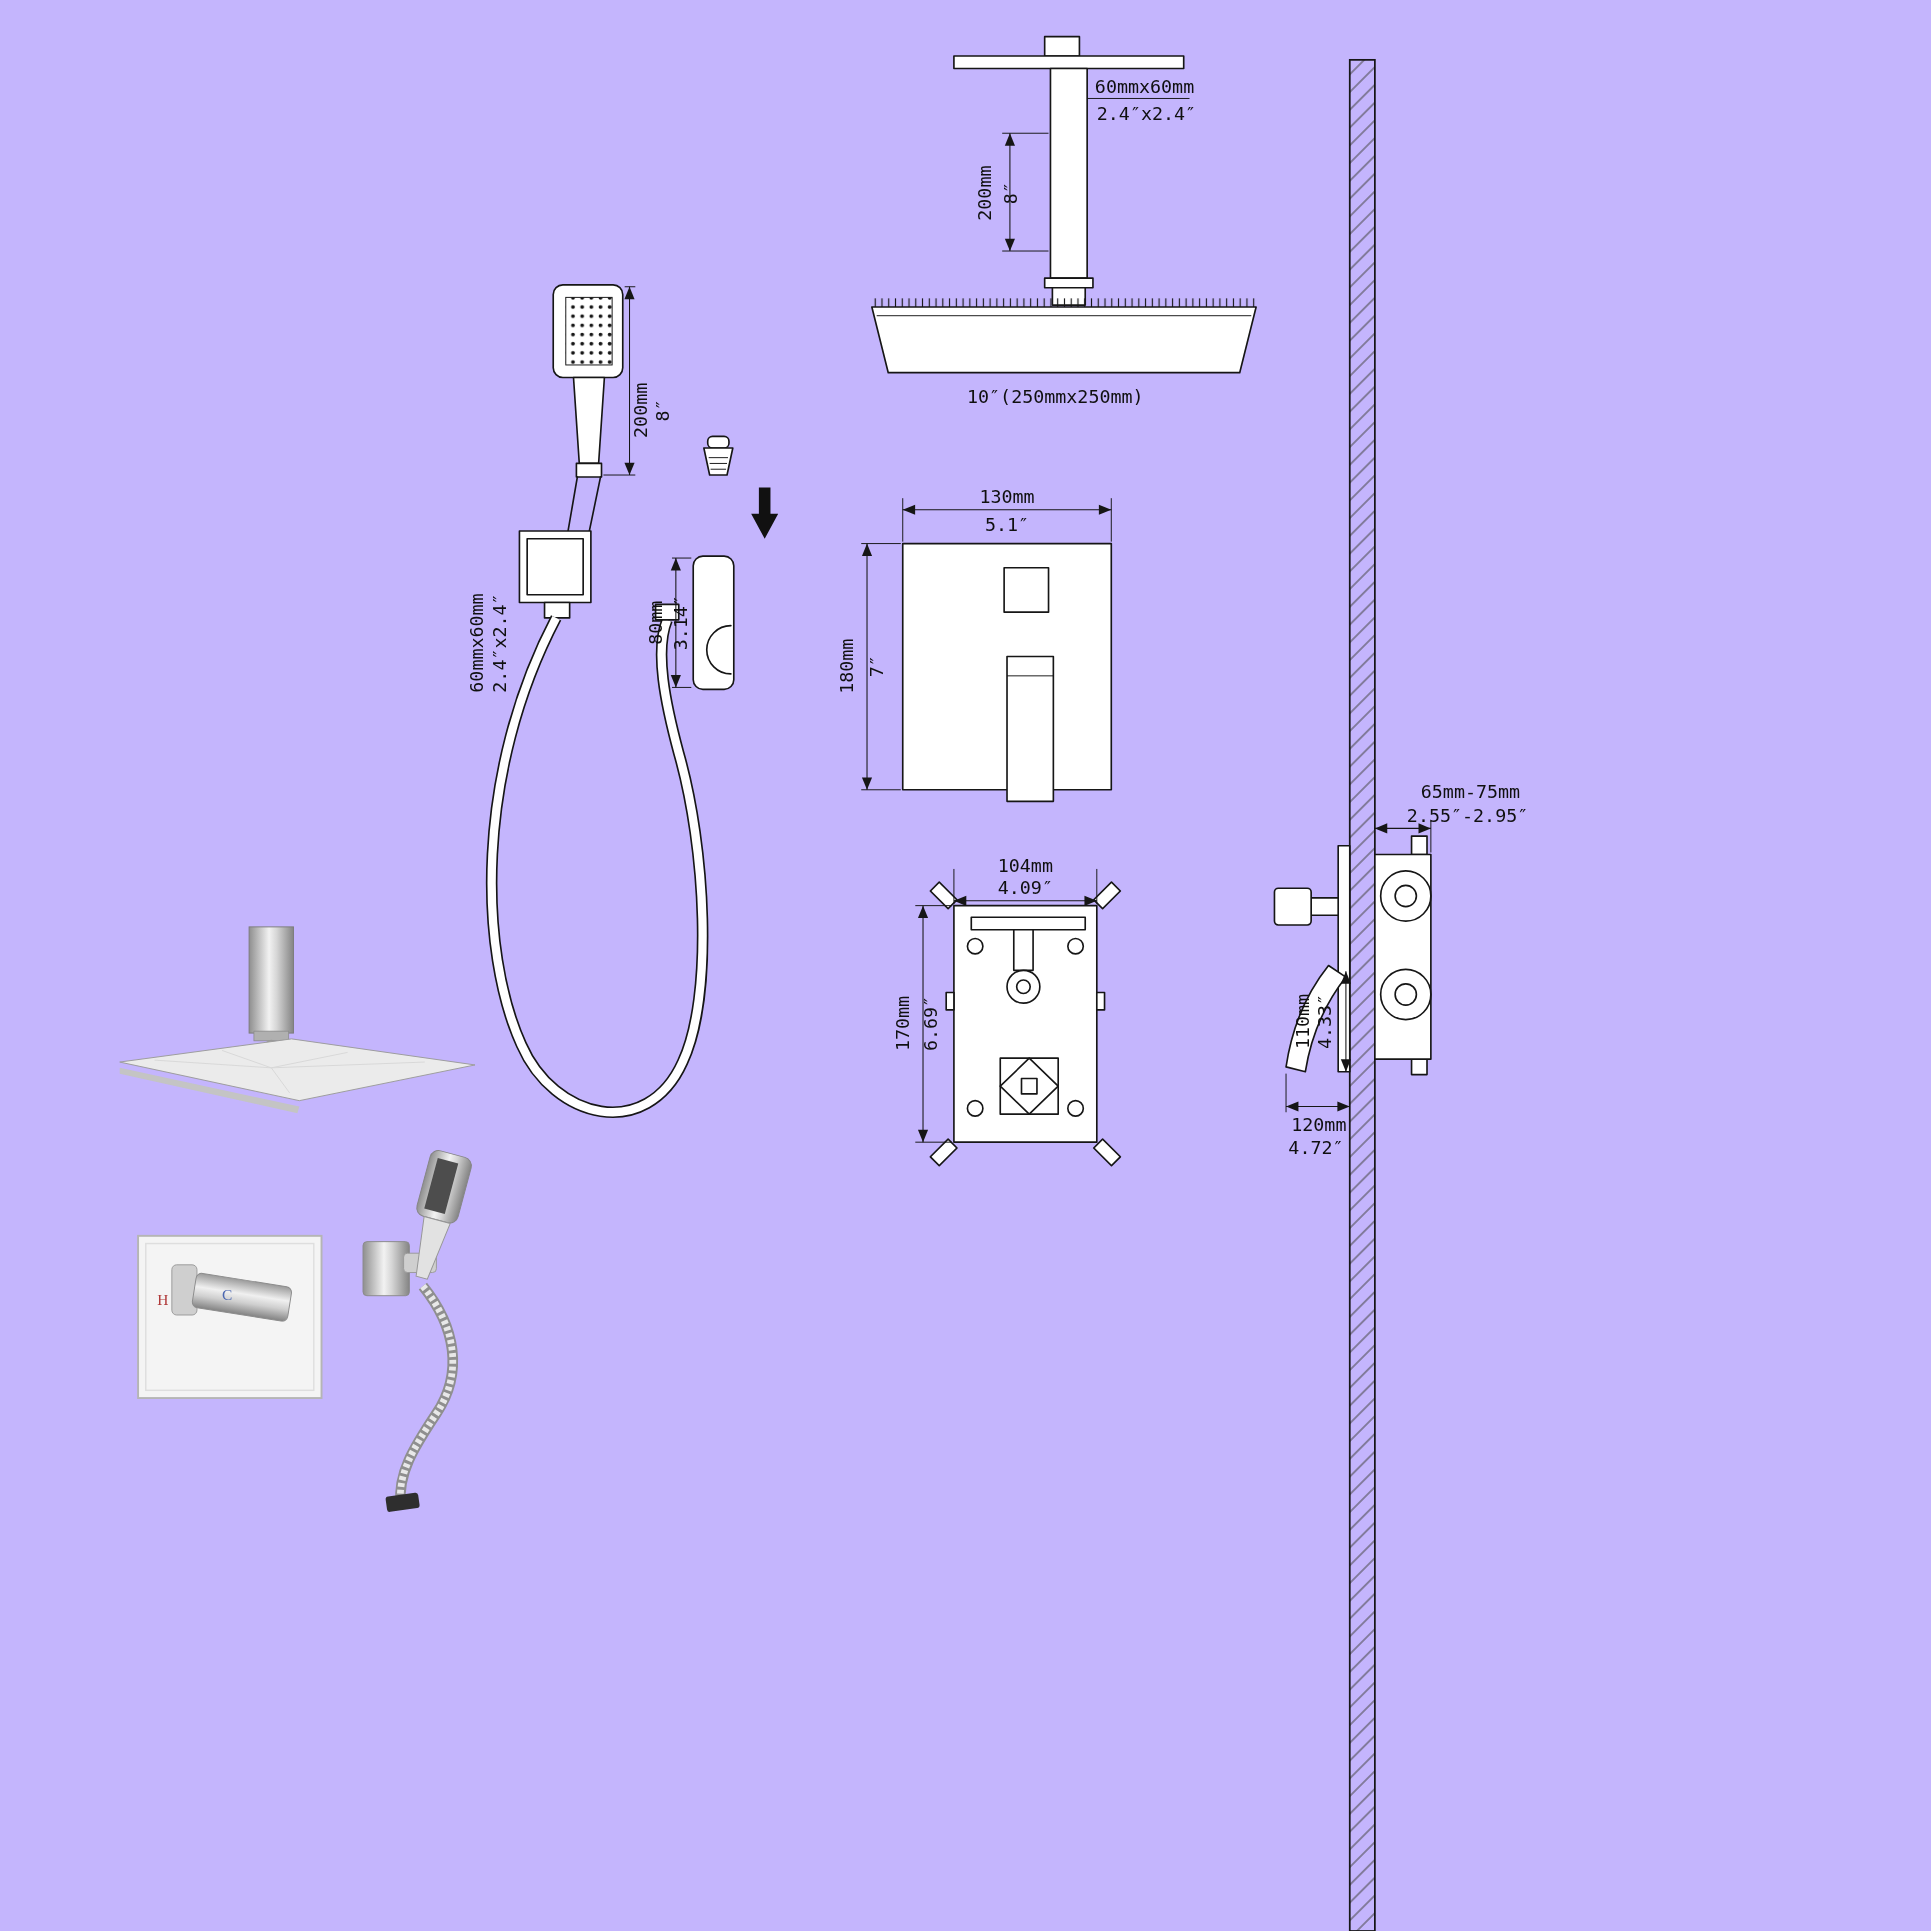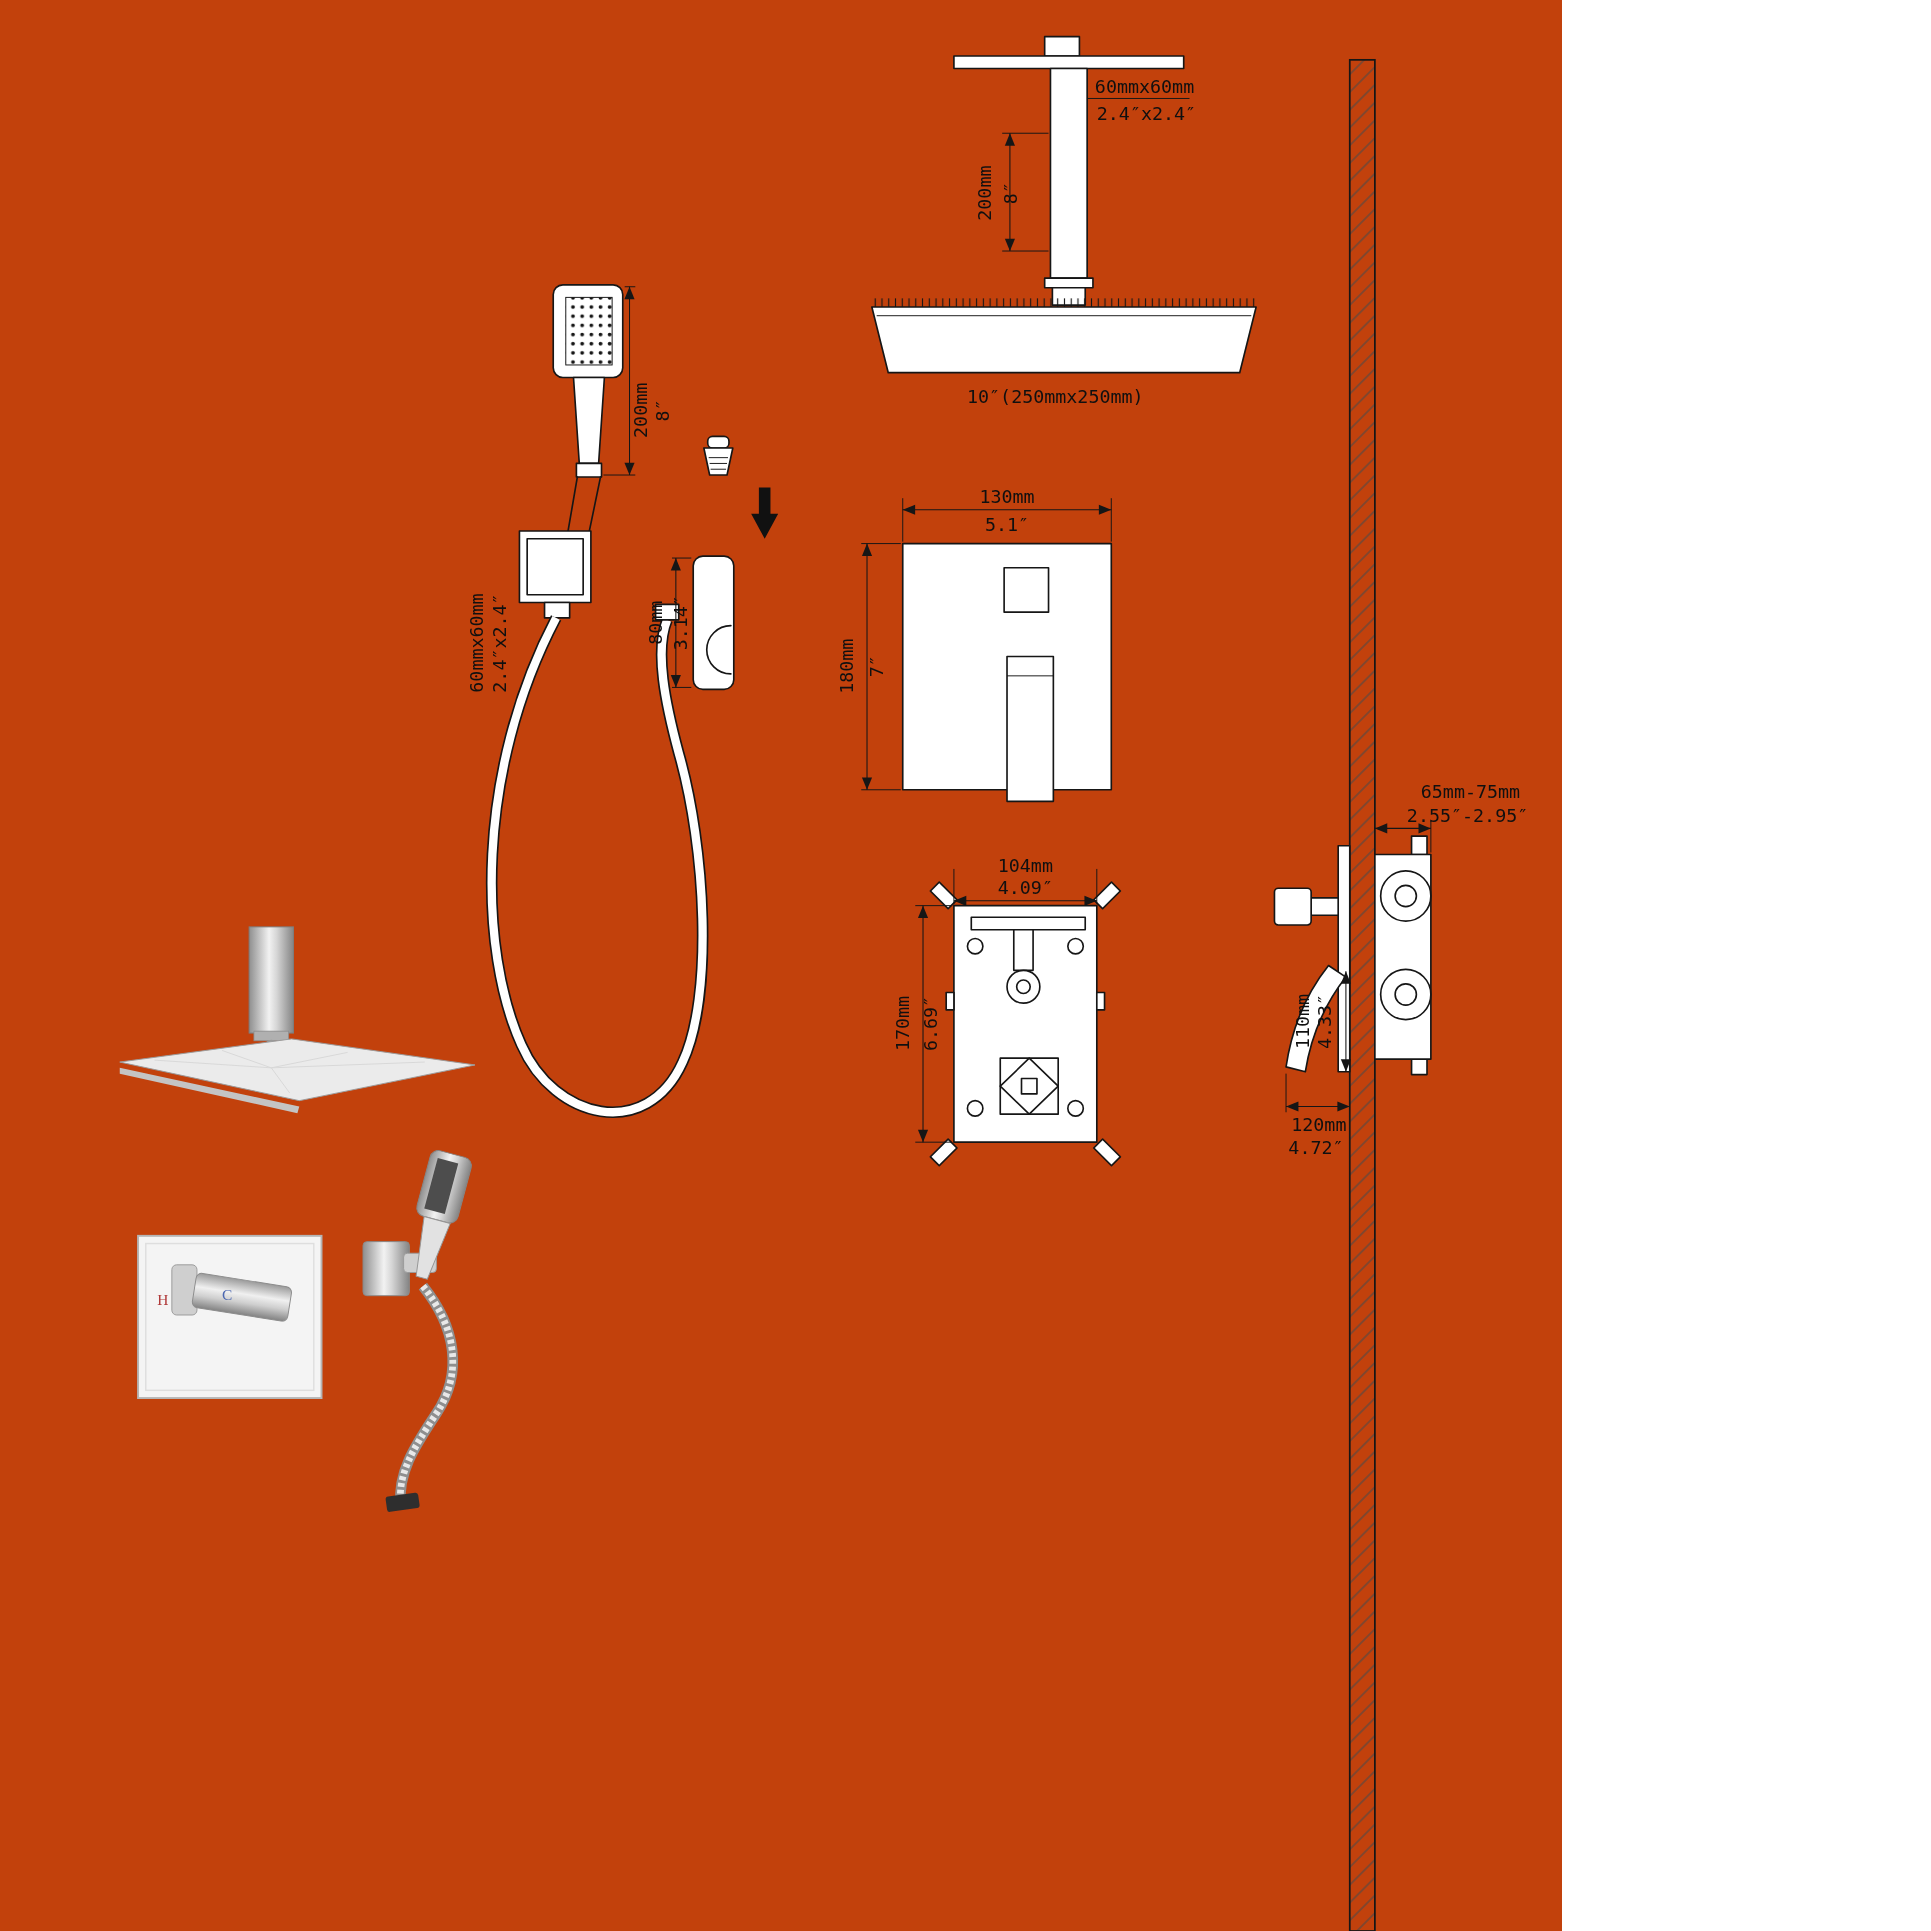--- a/index.html
+++ b/index.html
@@ -1,16 +1,16 @@
 <!DOCTYPE html>
 <html><head>
 <meta charset="utf-8">
 <style>
   html,body{margin:0;padding:0;background:#ffffff}
-  .canvas{position:relative;width:1562px;height:1931px;background:#c2410c;overflow:hidden}
+  .canvas{position:relative;width:1931px;height:1931px;background:#c4b5fd;overflow:hidden}
   svg{display:block}
   .ln{fill:none;stroke:#161616;stroke-width:1.7;stroke-linejoin:round;stroke-linecap:round}
   .lnf{fill:#ffffff;stroke:#161616;stroke-width:1.7;stroke-linejoin:round}
   .thin{fill:none;stroke:#161616;stroke-width:1}
   .lite{fill:none;stroke:#d8d8d8;stroke-width:1}
   .dim{fill:none;stroke:#161616;stroke-width:1.1}
   .d{font-family:"DejaVu Sans Mono",monospace;font-size:19px;fill:#101010}
   .hc{font-family:"Liberation Serif",serif;font-size:16px}
 </style>
 </head>

